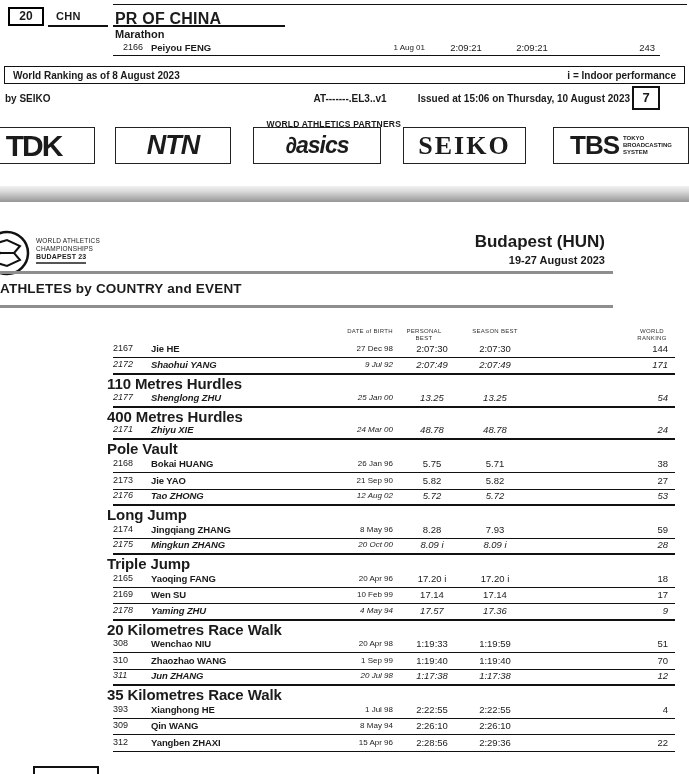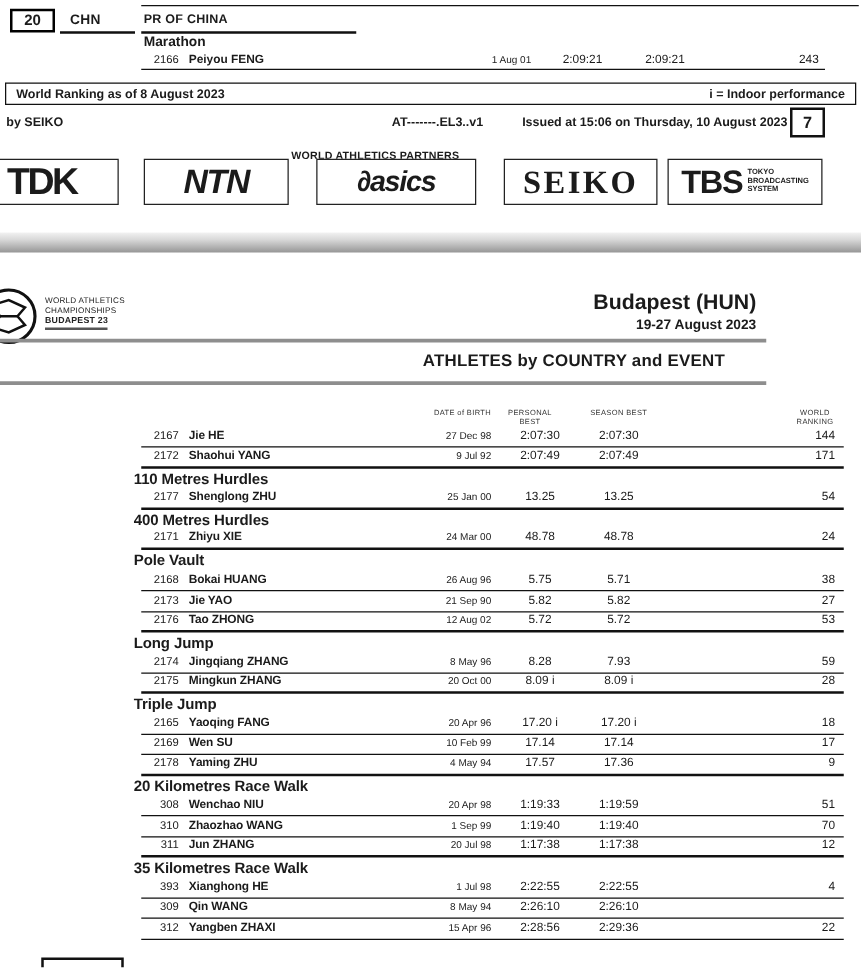--- a/index.html
+++ b/index.html
@@ -10,75 +10,75 @@
   .abs { position:absolute; }
   .b { font-weight:bold; }
 
   
   .clip-row { left:113px; top:-9px; width:574px; height:14px; border-bottom:1.5px solid #111; font-size:9.5px; line-height:14px; }
   .p7cell { position:absolute; bottom:0; white-space:nowrap; }
 
   .rank-box { left:8px; top:7px; width:36px; height:19px; border:2px solid #000000; font-size:12px; font-weight:bold; text-align:center; line-height:15px; }
   .country-code { left:56px; top:10px; font-size:11px; font-weight:bold; letter-spacing:.3px; }
   .ul-code { left:48px; top:25px; width:60px; height:1.5px; background:#111; }
-  .country-name { left:115px; top:10px; font-size:10px; font-weight:bold; letter-spacing:.2px; }
+  .country-name { left:115px; top:10px; font-size:16px; font-weight:bold; letter-spacing:.2px; }
   .ul-name { left:113px; top:25px; width:172px; height:1.5px; background:#111; }
   .event-p7 { left:115px; top:28px; font-size:11px; font-weight:bold; }
 
   .p7-row { left:113px; top:41px; width:547px; height:15px; border-bottom:1.5px solid #111; font-size:9.5px; line-height:15px; }
   .p7-num { left:0; width:30px; text-align:right; font-size:9px; }
   .p7-name { left:38px; font-weight:bold; }
   .p7-dob { left:250px; width:62px; text-align:right; font-size:8px; }
   .p7-pb { left:320px; width:66px; text-align:center; }
   .p7-sb { left:385px; width:68px; text-align:center; }
   .p7-wr { right:5px; text-align:left;margin-left:40px; }
 
   .note-strip { left:4px; top:66px; width:681px; height:18px; border:1px solid #111; display:flex; justify-content:space-between; align-items:center; padding:0 8px; font-size:10px; font-weight:bold; }
 
   .foot-by { left:5px; top:93px; font-size:10px; font-weight:bold; }
   .foot-code { left:280px; top:93px; width:140px; text-align:center; font-size:10px; font-weight:bold; }
   .foot-issued { left:390px; top:93px; width:240px; text-align:right; font-size:10px; font-weight:bold; }
   .pgbox1 { left:632px; top:86px; width:28px; height:24px; border:2.5px solid #111; font-size:13px; font-weight:bold; text-align:center; line-height:19px; }
   .pgbox2 { left:694px; top:89px; width:14px; height:20px; border:1.2px solid #111; font-size:11px; text-align:center; line-height:17px;padding-left:44px; }
 
-  .partners-title { left:233px; top:119px; width:168px; text-align:left; font-size:8.5px; font-weight:bold; letter-spacing:.2px; }
+  .partners-title { left:233px; top:119px; width:168px; text-align:right; font-size:8.5px; font-weight:bold; letter-spacing:.2px; }
   .logo-box { position:absolute; top:127px; height:37px; border:1px solid #222; display:flex; align-items:center; justify-content:center; background:#fff; }
   .lg-tdk { left:-28px; width:123px; font-size:30px; font-weight:900; letter-spacing:-2px; }
   .lg-ntn { left:115px; width:116px; font-size:27px; font-weight:900; font-style:italic; letter-spacing:-1px; }
   .lg-asics { left:253px; width:128px; font-size:23px; font-weight:900; font-style:italic; letter-spacing:-1px; }
   .lg-seiko { left:403px; width:123px; font-family:"Liberation Serif", serif; font-size:26px; font-weight:900; letter-spacing:2px; }
-  .lg-tbs { left:534px; width:124px; }
+  .lg-tbs { left:553px; width:136px; }
   .tbs-main { font-size:26px; font-weight:900; letter-spacing:-1px; }
   .tbs-side { font-size:6px; font-weight:bold; line-height:7px; margin-left:4px; letter-spacing:0; }
 
   .divider { left:0; top:186px; width:689px; height:16px; background:linear-gradient(to bottom,#f2f2f2 0%,#d9d9d9 35%,#969696 100%); }
 
   
   .wa-logo { left:-16px; top:230px; }
   .wa-text { left:36px; top:237px; font-size:6.5px; line-height:8px; letter-spacing:.2px; color:#222; }
   .wa-text .bud { font-weight:bold; font-size:7px; border-bottom:2px solid #555; display:inline-block; padding-bottom:1px; }
   .city { right:84px; top:232px; font-size:17px; font-weight:bold; text-align:right; }
   .dates { right:84px; top:254px; font-size:11px; font-weight:bold; text-align:left; }
   .rule { left:0; width:613px; height:3px; background:#8e8e8e; }
   .r1 { top:271px; } .r2 { top:305px; }
-  .page-title { left:0; top:281px; width:580px; text-align:right; font-size:13.5px; font-weight:bold; letter-spacing:.2px; }
+  .page-title { left:0; top:281px; width:580px; text-align:left; font-size:13.5px; font-weight:bold; letter-spacing:.2px; }
 
   .colhead { position:absolute; top:328px; font-size:6px; line-height:7px; color:#333; text-align:center; letter-spacing:.3px; }
   .ch-dob { left:330px; width:80px; }
   .ch-pb  { left:392px; width:64px; }
   .ch-sb  { left:452px; width:86px; }
   .ch-wr  { left:613px; width:78px; }
 
   
   #tbody { position:absolute; left:0; top:342px; width:689px; }
-  .ev-row { height:16.4px; padding-left:107px; font-size:12px; font-weight:bold; line-height:17px; letter-spacing:-.1px; }
+  .ev-row { height:16.4px; padding-left:107px; font-size:15px; font-weight:bold; line-height:17px; letter-spacing:-.1px; }
   .a-row { position:relative; margin-left:113px; width:562px; height:16.4px; border-bottom:1px solid #111; font-size:9.5px; line-height:15px; }
-  .a-row.last { border-bottom-width:2px; }
+  .a-row.last { border-bottom-width:2px;font-style:italic; }
   .a-row span { position:absolute; bottom:1px; white-space:nowrap; }
-  .c-num { left:0; width:30px; text-align:right; font-size:9px; }
+  .c-num { left:0; width:30px; font-size:9px; }
   .c-name { left:38px; font-weight:bold; letter-spacing:-.1px; }
   .c-dob { left:200px; width:80px; text-align:right; font-size:8px; }
   .c-pb { left:287px; width:64px; text-align:center; }
   .c-sb { left:350px; width:64px; text-align:center; }
   .c-wr { right:7px; text-align:right; }
 
   .cut-box { left:33px; top:766px; width:66px; height:20px; border:2px solid #111; background:#fff; }
 </style>
 </head>
 <body>
@@ -204,21 +204,21 @@
         <span class="c-name">Zhiyu XIE</span>
         <span class="c-dob">24 Mar 00</span>
         <span class="c-pb">48.78</span>
         <span class="c-sb">48.78</span>
         <span class="c-wr">24</span>
       </div>
       <div class="ev-row">Pole Vault</div>
       <div class="a-row">
         <span class="c-num">2168</span>
         <span class="c-name">Bokai HUANG</span>
-        <span class="c-dob">26 Aug 96</span>
+        <span class="c-dob">26 Jan 96</span>
         <span class="c-pb">5.75</span>
         <span class="c-sb">5.71</span>
         <span class="c-wr">38</span>
       </div>
       <div class="a-row">
         <span class="c-num">2173</span>
         <span class="c-name">Jie YAO</span>
         <span class="c-dob">21 Sep 90</span>
         <span class="c-pb">5.82</span>
         <span class="c-sb">5.82</span>

